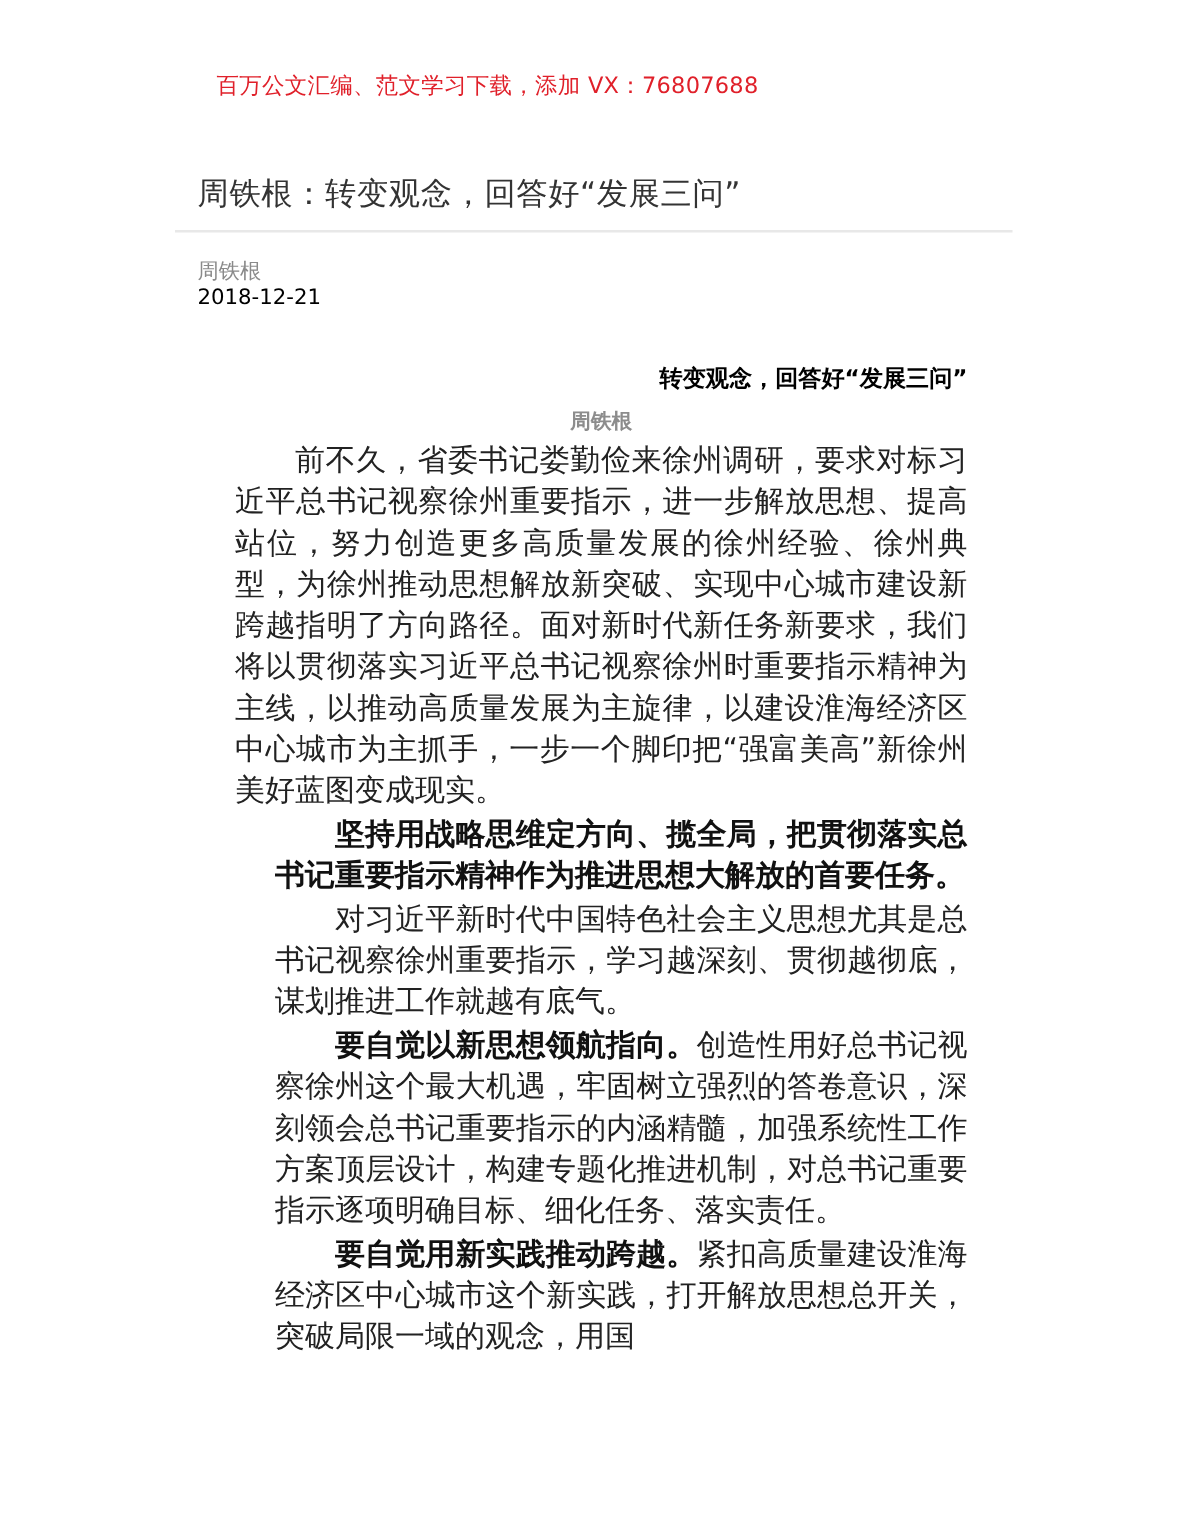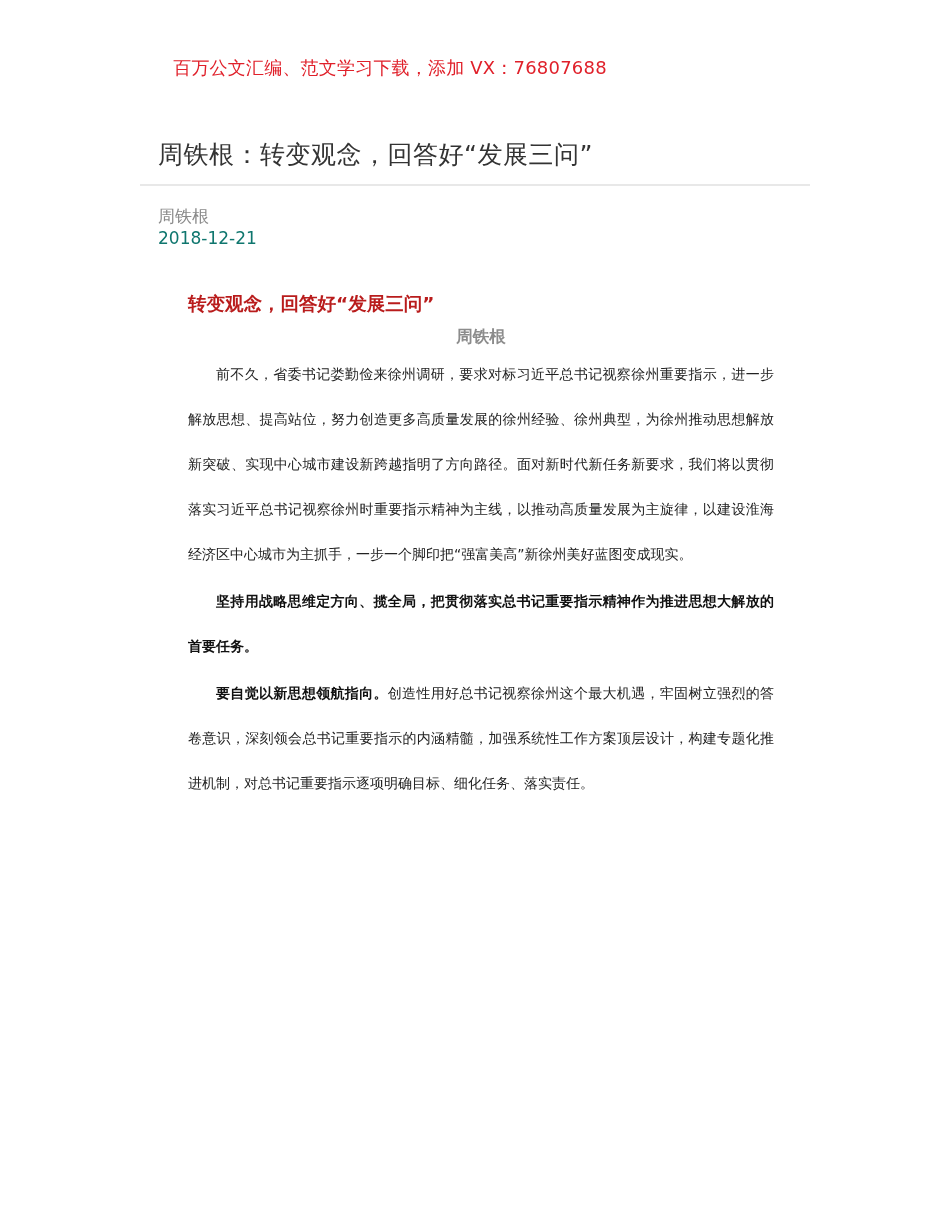--- a/index.html
+++ b/index.html
@@ -17,38 +17,38 @@
       font-size: 25px; color: #333; letter-spacing: 0.5px;
     }
     .divider {
       position: absolute; top: 184px; left: 140px; width: 670px; height: 2px;
       background: #e8e8e8;
     }
     .meta-author {
       position: absolute; top: 205px; left: 158px; font-size: 17px; color: #8a8a8a;
     }
     .meta-date {
-      position: absolute; top: 228px; left: 158px; font-size: 17px; color: #0f766e;
+      position: absolute; top: 228px; left: 158px; font-size: 17px; color: #000000;
     }
     .article {
       position: absolute; top: 290px; left: 188px; width: 586px;
     }
     .art-title {
-      text-align: left; color: #b91c1c; font-weight: bold; font-size: 18.5px;
+      text-align: right; color: #000000; font-weight: bold; font-size: 18.5px;
       height: 28px; line-height: 28px;
     }
     .art-author {
       text-align: center; color: #8c8c8c; font-weight: bold; font-size: 16.5px;
       height: 30px; line-height: 30px; margin-top: 4px;
     }
     .para {
-      font-size: 14px; line-height: 45px; color: #222; text-indent: 2em;
+      font-size: 24px; line-height: 33px; color: #222; text-indent: 2em;
       margin: 0 0 0 0; text-align: justify;
     }
-    .para.gap { margin-top: 2px; }
+    .para.gap { margin-top: 2px; margin-left: 32px; }
     .bold { font-weight: bold; color: #111; }
   </style>
 </head>
 <body>
 
 <div class="promo">百万公文汇编、范文学习下载，添加 VX：76807688</div>
 
 <div class="title">周铁根：转变观念，回答好“发展三问”</div>
 <div class="divider"></div>
 <div class="meta-author">周铁根</div>
@@ -58,15 +58,21 @@
   <div class="art-title">转变观念，回答好“发展三问”</div>
   <div class="art-author">周铁根</div>
 
   <p class="para">
     <span class="bold"></span><span>前不久，省委书记娄勤俭来徐州调研，要求对标习近平总书记视察徐州重要指示，进一步解放思想、提高站位，努力创造更多高质量发展的徐州经验、徐州典型，为徐州推动思想解放新突破、实现中心城市建设新跨越指明了方向路径。面对新时代新任务新要求，我们将以贯彻落实习近平总书记视察徐州时重要指示精神为主线，以推动高质量发展为主旋律，以建设淮海经济区中心城市为主抓手，一步一个脚印把“强富美高”新徐州美好蓝图变成现实。</span>
   </p>
   <p class="para gap">
     <span class="bold">坚持用战略思维定方向、揽全局，把贯彻落实总书记重要指示精神作为推进思想大解放的首要任务。</span><span></span>
   </p>
   <p class="para gap">
+    <span class="bold"></span><span>对习近平新时代中国特色社会主义思想尤其是总书记视察徐州重要指示，学习越深刻、贯彻越彻底，谋划推进工作就越有底气。</span>
+  </p>
+  <p class="para gap">
     <span class="bold">要自觉以新思想领航指向。</span><span>创造性用好总书记视察徐州这个最大机遇，牢固树立强烈的答卷意识，深刻领会总书记重要指示的内涵精髓，加强系统性工作方案顶层设计，构建专题化推进机制，对总书记重要指示逐项明确目标、细化任务、落实责任。</span>
+  </p>
+  <p class="para gap">
+    <span class="bold">要自觉用新实践推动跨越。</span><span>紧扣高质量建设淮海经济区中心城市这个新实践，打开解放思想总开关，突破局限一域的观念，用国</span>
   </p>
 </div>
 
 </body></html>

